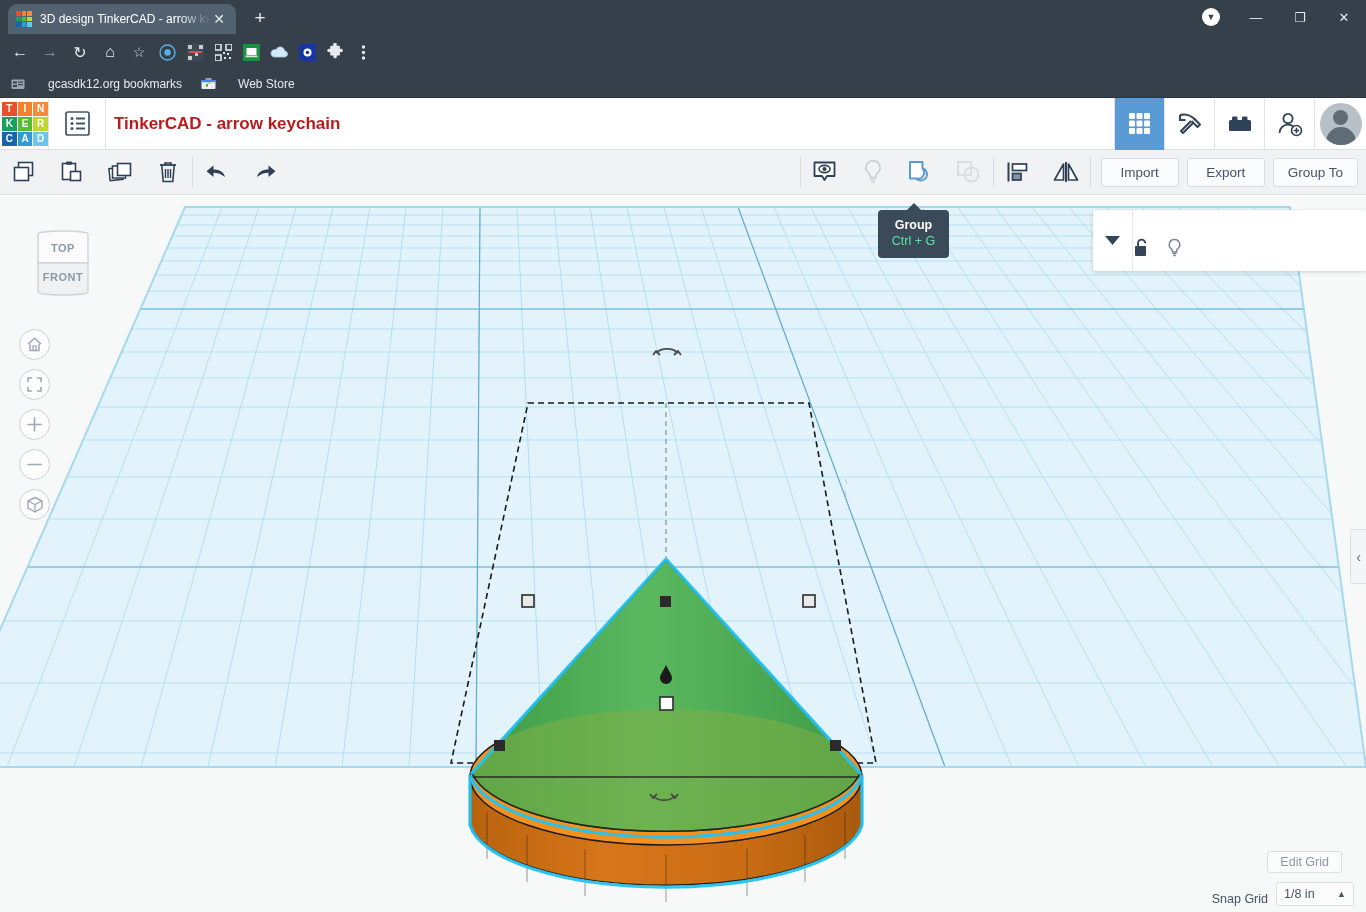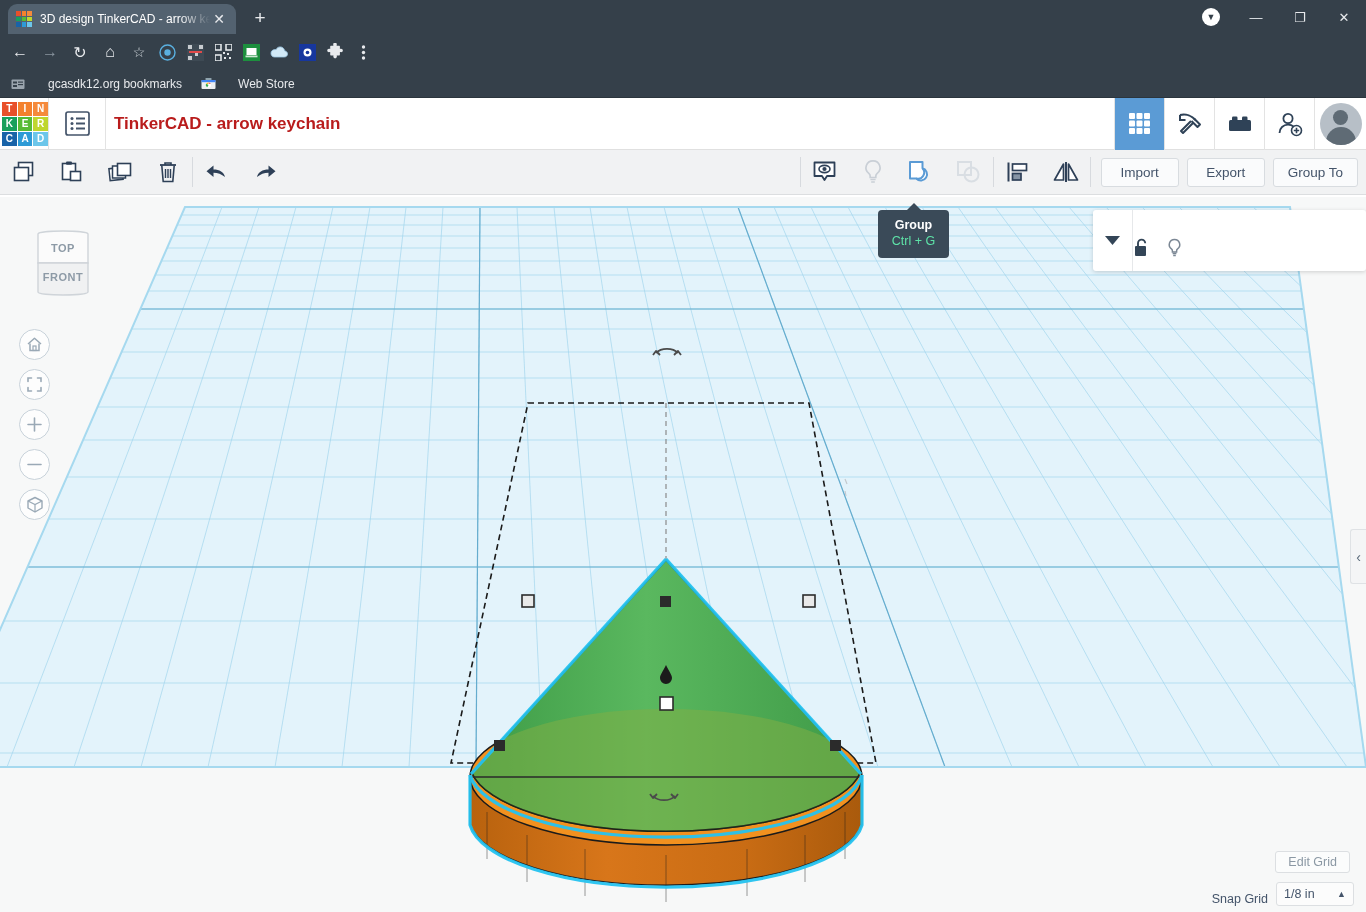--- a/index.html
+++ b/index.html
@@ -206,21 +206,21 @@
   .right-collapse {
     position: absolute; right: 0; top: 332px; width: 16px; height: 55px;
     background: #f4f5f6; border: 1px solid #dfe2e5; border-right: none;
     border-radius: 3px 0 0 3px;
     display: flex; align-items: center; justify-content: center;
     color: #5b6b7b; font-size: 14px;
   }
 
   
   .editgrid {
-    position: absolute; right: 16px; bottom: 39px;
+    position: absolute; right: 24px; bottom: 39px;
     height: 22px; padding: 0 12px; background: rgba(255,255,255,0.55);
     border: 1px solid #dcdfe2; border-radius: 3px;
     display: flex; align-items: center; color: #8b98a4; font-size: 12.5px;
   }
   .snaprow {
     position: absolute; right: 12px; bottom: 6px;
     display: flex; align-items: flex-end; gap: 8px;
   }
   .snaplabel { font-size: 12.5px; color: #44546a; }
   .snapsel {

